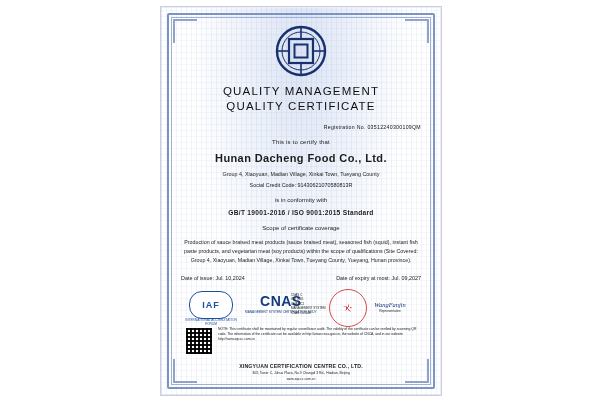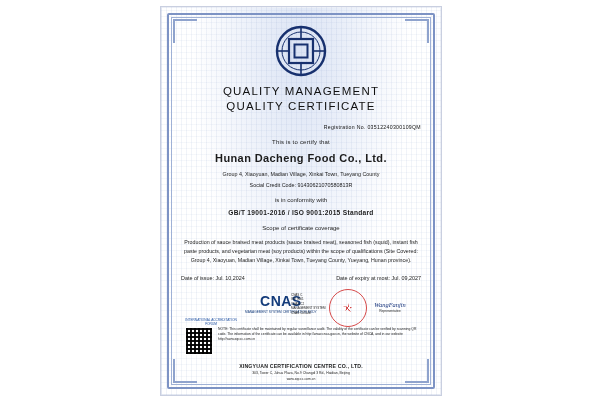--- a/index.html
+++ b/index.html
@@ -334,20 +334,21 @@
 
       <div class="scope-title">Scope of certificate coverage</div>
       <div class="scope-body">Production of sauce braised meat products (sauce braised meat), seasoned fish (squid), instant fish paste products, and vegetarian meat (soy products) within the scope of qualifications (Site Covered: Group 4, Xiaoyuan, Madian Village, Xinkai Town, Tueyang County, Yueyang, Hunan province).</div>
 
       <div class="dates">
         <span>Date of issue: Jul. 10,2024</span>
         <span>Date of expiry at most: Jul. 09,2027</span>
       </div>
 
       <div class="logos">
+        <div class="iaf">IAF</div>
         <div class="iaf-sub">INTERNATIONAL ACCREDITATION FORUM</div>
 
         <div class="cnas">
           <div class="cnas-mark">CNAS</div>
           <div class="cnas-sub">MANAGEMENT SYSTEM CERTIFICATION BODY</div>
         </div>
 
         <div class="cnas-code">
           <div>CNAS C</div>
           <div>ISO 9001</div>

